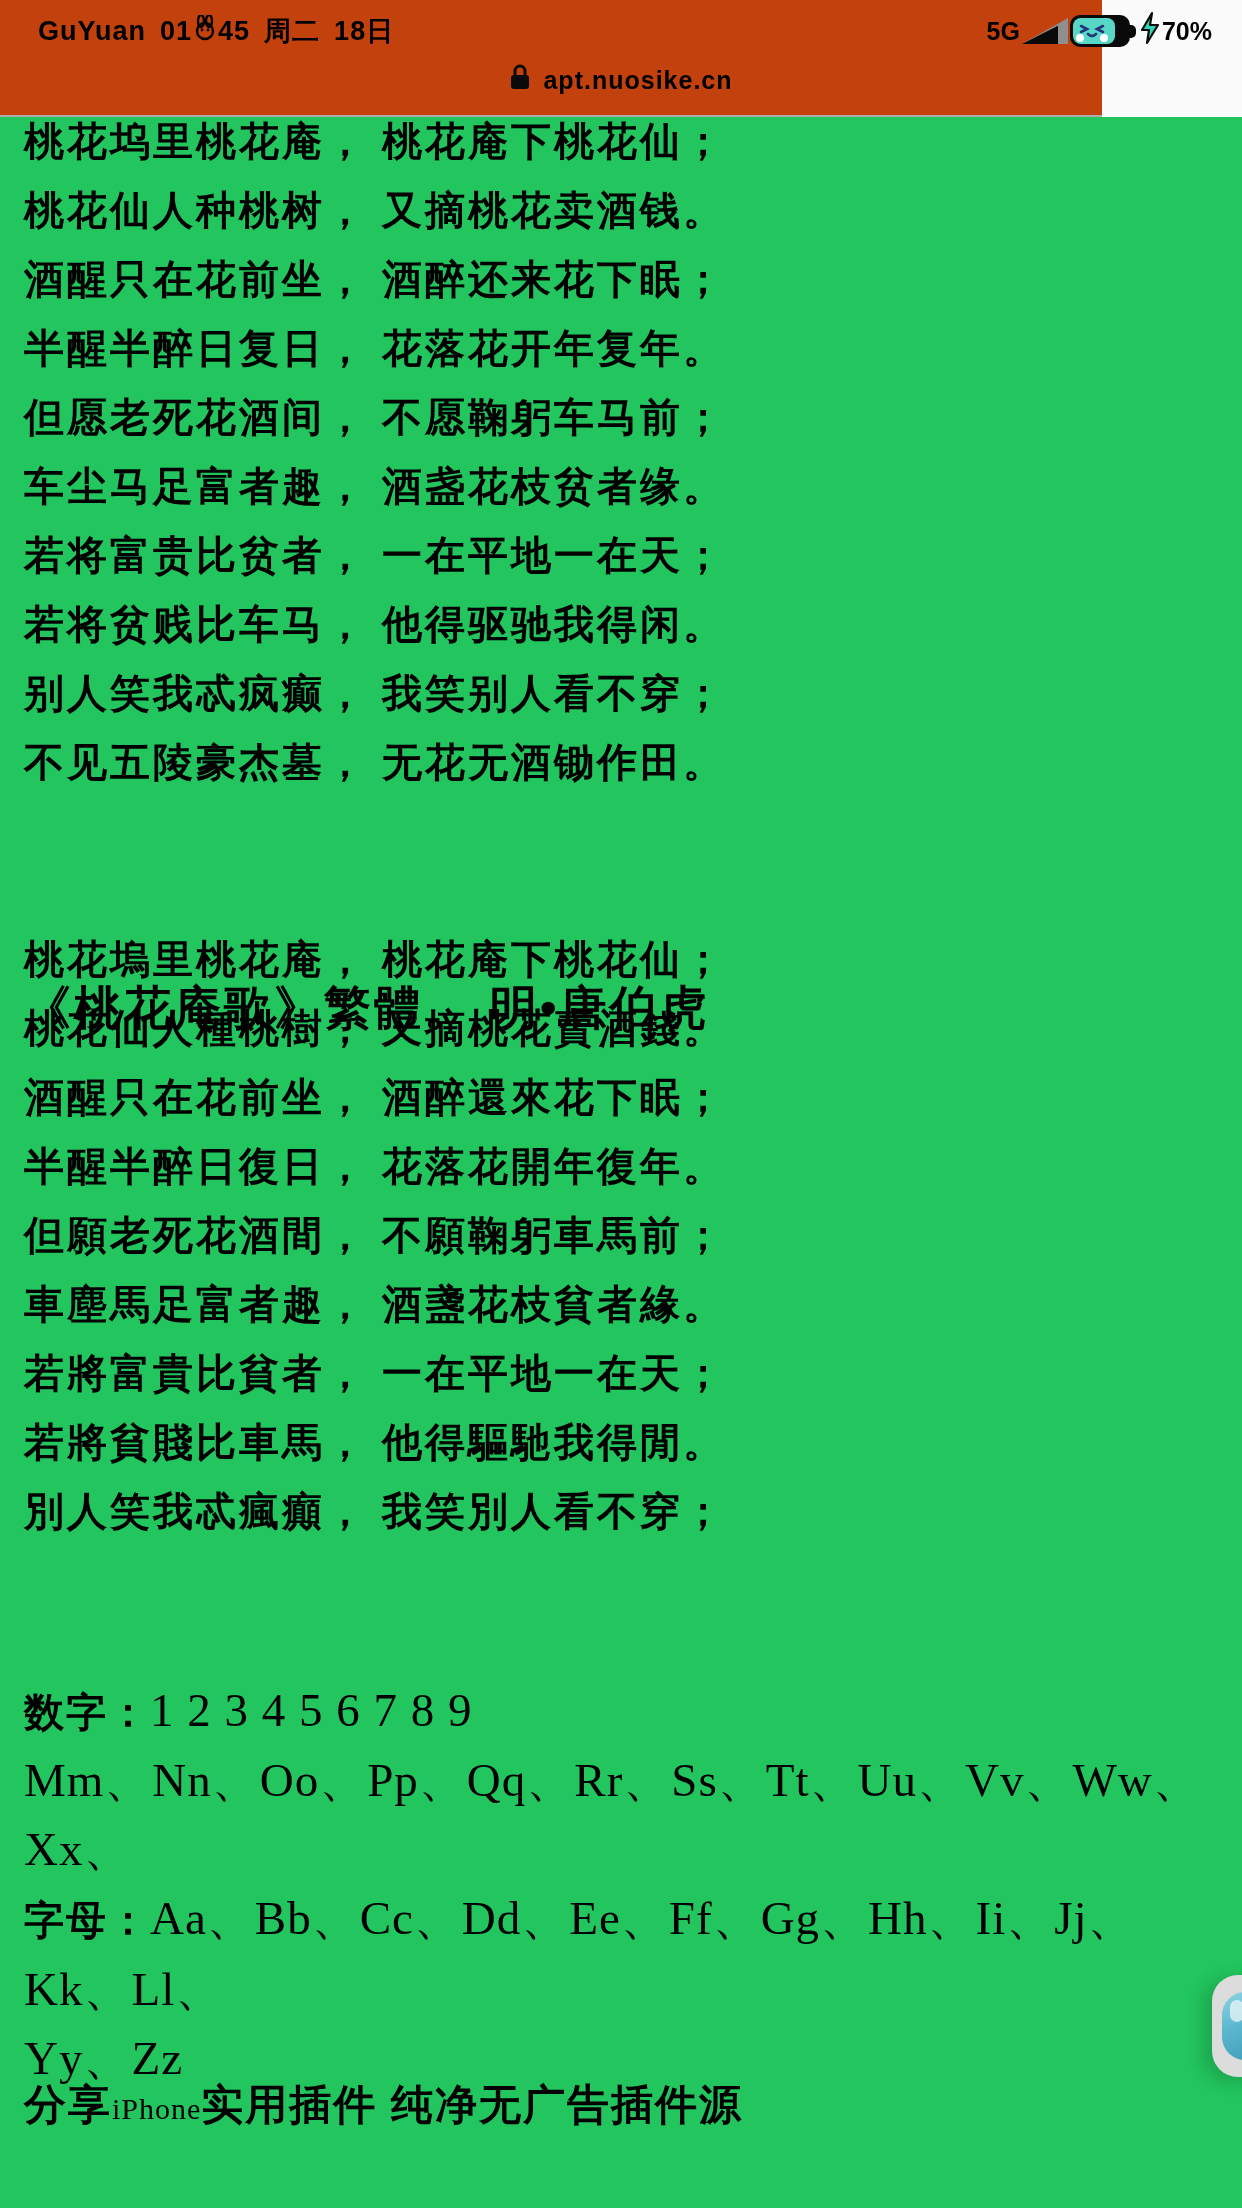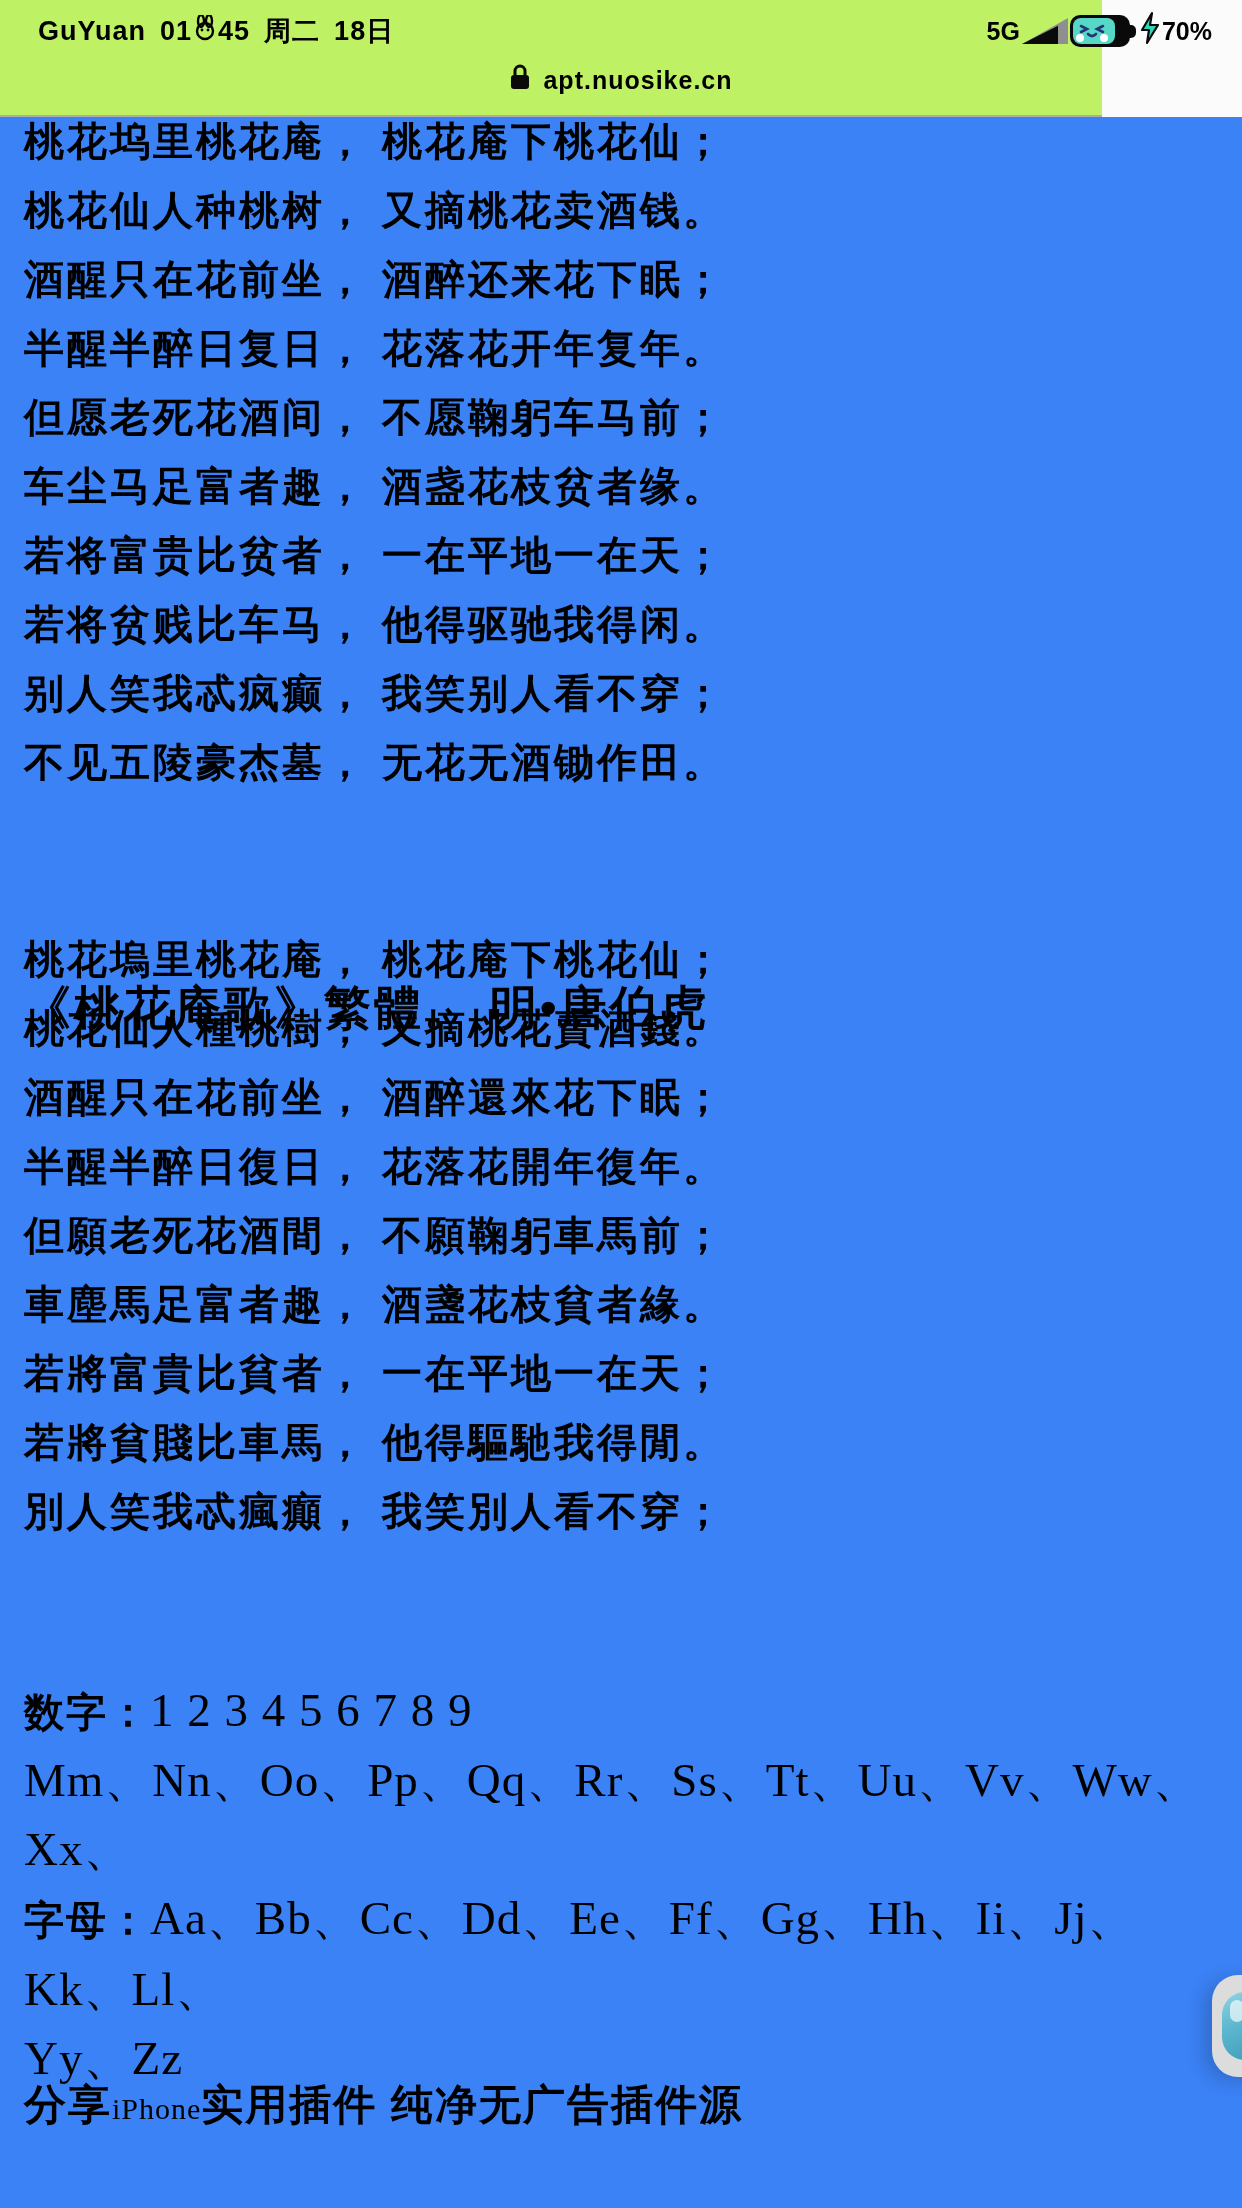--- a/index.html
+++ b/index.html
@@ -6,21 +6,21 @@
   html,body { width:1242px; height:2208px; overflow:hidden; }
   body {
     position:relative;
     background:#fbfbfb;
     font-family:"Liberation Sans","DejaVu Sans",sans-serif;
     color:#000;
   }
   
   .top-chrome {
     position:absolute; top:0; left:0; width:1102px; height:117px;
-    background:#bef264;
+    background:#c2410c;
     border-bottom:2px solid #adadad;
   }
   .status-bar {
     position:absolute; top:10px; left:0; width:1242px; height:42px;
     display:flex; align-items:center; justify-content:space-between;
     padding:0 30px 0 38px;
   }
   .status-left { display:flex; align-items:center; gap:14px;
     font-weight:700; font-size:27px; letter-spacing:1px; }
   .time-group { display:flex; align-items:center; gap:2px; }
@@ -40,21 +40,21 @@
     position:absolute; left:3px; top:4px; width:42px; height:26px;
     background:#57d8c6; border-radius:8px; overflow:hidden;
   }
   .url-bar {
     position:absolute; top:56px; left:0; width:1242px; height:48px;
     display:flex; align-items:center; justify-content:center; gap:12px;
     font-weight:700; font-size:25px; letter-spacing:1px;
   }
   
   .content { position:absolute; top:117px; left:0; width:1242px; bottom:0;
-    background:#3b82f6; }
+    background:#22c55e; }
   .poem { position:absolute; left:24px; right:10px;
     font-weight:700; font-size:40px; line-height:69px; letter-spacing:3px;
     white-space:nowrap; }
   .poem div { height:69px; }
   #poem-simplified { top:-10px; }
   #section-header { position:absolute; left:24px; top:856px;
     font-weight:700; font-size:47px; line-height:69px; letter-spacing:3px; }
   #poem-traditional { top:808px; }
   .mixed-line { position:absolute; left:24px; right:10px;
     font-weight:700; font-size:40px; line-height:70px; letter-spacing:2px; }

